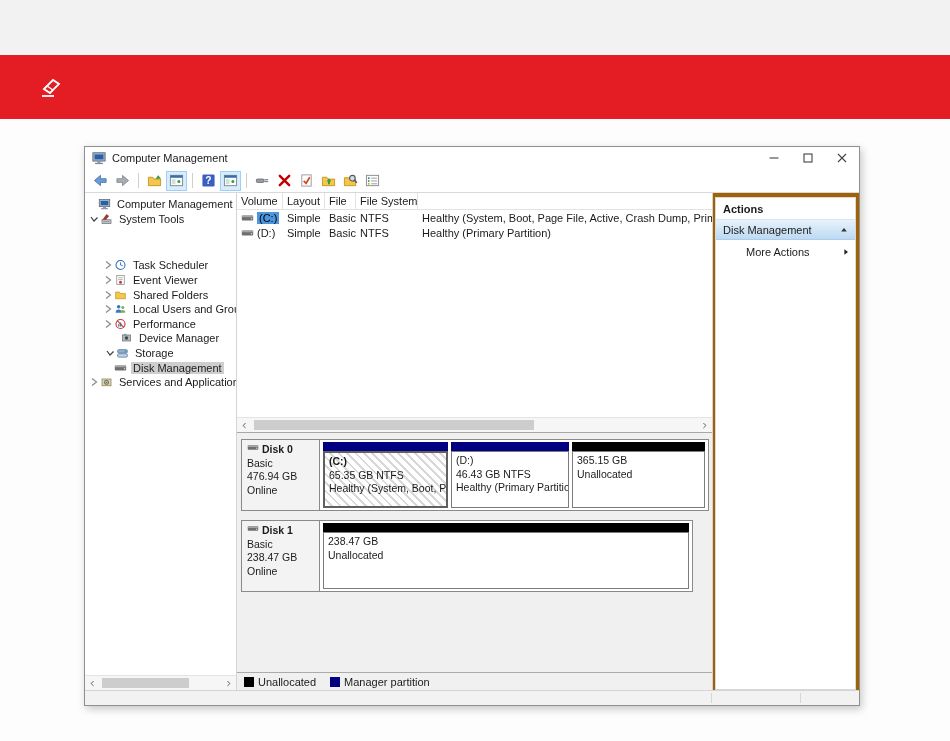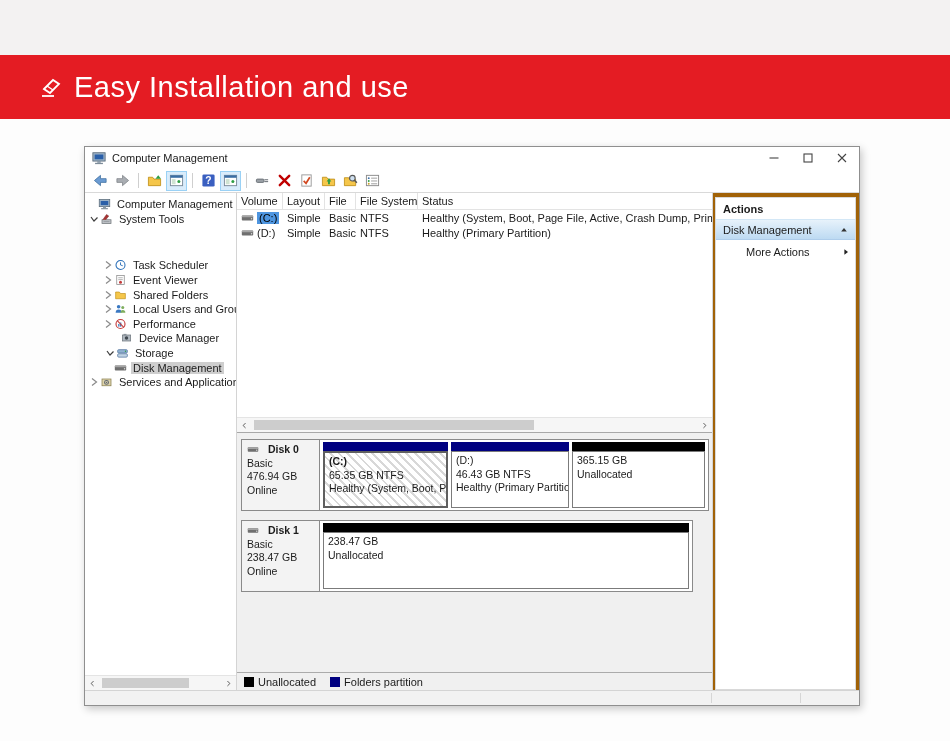--- a/index.html
+++ b/index.html
@@ -60,21 +60,21 @@
   .vc { padding:0 4px; overflow:hidden; flex:none; }
   .vc.vol-first { display:flex; align-items:center; gap:3px; }
   .vc .vicon { width:13px; height:10px; flex:none; }
   .vol-sel { background:#4e95e0; color:#000; padding:0 2px; }
 
   
   .graph-area { flex:1; background:#f0f0f0; display:flex; flex-direction:column; min-height:0; }
   .disks-wrap { flex:1; padding:6px 4px 0; overflow:hidden; }
   .disk-row { display:flex; border:1px solid #8a8a8a; background:#fff; margin-bottom:9px; height:72px; }
   .disk-label { width:78px; flex:none; background:#f3f3f3; border-right:1px solid #8a8a8a; padding:3px 5px; font-size:10.5px; line-height:1.3; }
-  .dname { font-weight:bold; display:flex; align-items:center; gap:9px; }
+  .dname { font-weight:bold; display:flex; align-items:flex-start; gap:3px; }
   .dname svg { width:12px; height:9px; }
   .parts { flex:1; display:flex; gap:3px; padding:2px 3px; }
   .part { display:flex; flex-direction:column; min-width:0; }
   .pstrip { height:9px; flex:none; }
   .pbody { flex:1; border:1px solid #7b7b7b; background:#fff; padding:2px 4px; font-size:10.5px; line-height:1.3;
            overflow:hidden; white-space:nowrap; }
   .part.selected .pbody { background:repeating-linear-gradient(45deg,#ffffff 0 4px,#d8d8d8 4px 6px); border:2px solid #5f5f5f; }
   .part.selected .pname { font-weight:bold; }
 
   .legend { height:18px; flex:none; background:#f0f0f0; border-top:1px solid #ababab; display:flex; align-items:center; padding-left:7px; gap:14px; }
@@ -244,21 +244,20 @@
       </symbol>
   </defs>
 </svg>
 
 <div class="topstrip"></div>
 
 <div class="banner">
   <svg class="banner-icon">
       <use href="#sym-eraser"></use>
     </svg>
-  <span class="banner-text">Easy Installation and use</span>
 </div>
 
 <div class="window">
 
   <div class="titlebar">
     <svg class="titlebar-icon">
         <use href="#sym-computer"></use>
       </svg>
     <span class="title-text">Computer Management</span>
     <div class="controls" id="title-controls">
@@ -462,21 +461,20 @@
       </div>
     </div>
 
     <div class="middle-pane">
       <div class="volume-area">
         <div class="vol-header" id="vol-header">
             <div class="vh" style="width: 46px;">Volume</div>
             <div class="vh" style="width: 42px;">Layout</div>
             <div class="vh" style="width: 31px;">File</div>
             <div class="vh" style="width: 62px;">File System</div>
-            <div class="vh" style="width: 290px; flex: 1 1 0%; border-right: none;">Status</div>
           </div>
         <div class="vol-rows" id="vol-rows">
             <div class="vol-row">
               <div class="vc vol-first" style="width: 46px;">
                 <svg class="vicon">
                   <use href="#sym-disk"></use>
                 </svg>
                 <span class="vol-sel">(C:)</span>
               </div>
               <div class="vc" style="width: 42px;">Simple</div>
@@ -577,21 +575,21 @@
               </div>
             </div>
           </div>
         <div class="legend" id="legend">
             <div class="legend-item">
               <span class="swatch" style="background: rgb(0, 0, 0);"></span>
               <span>Unallocated</span>
             </div>
             <div class="legend-item">
               <span class="swatch" style="background: rgb(0, 0, 128);"></span>
-              <span>Folders partition</span>
+              <span>Manager partition</span>
             </div>
           </div>
       </div>
     </div>
 
     <div class="actions-outer">
       <div class="actions-pane">
         <div class="actions-header">Actions</div>
         <div class="dm-bar">
           <span class="lbl">Disk Management</span>

